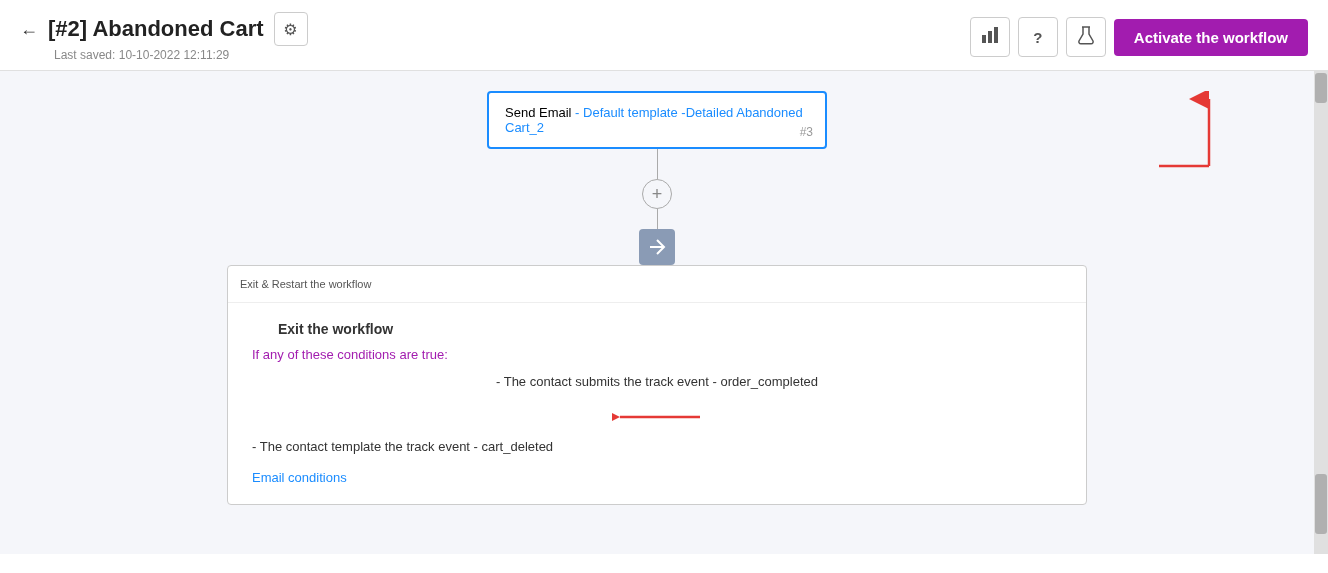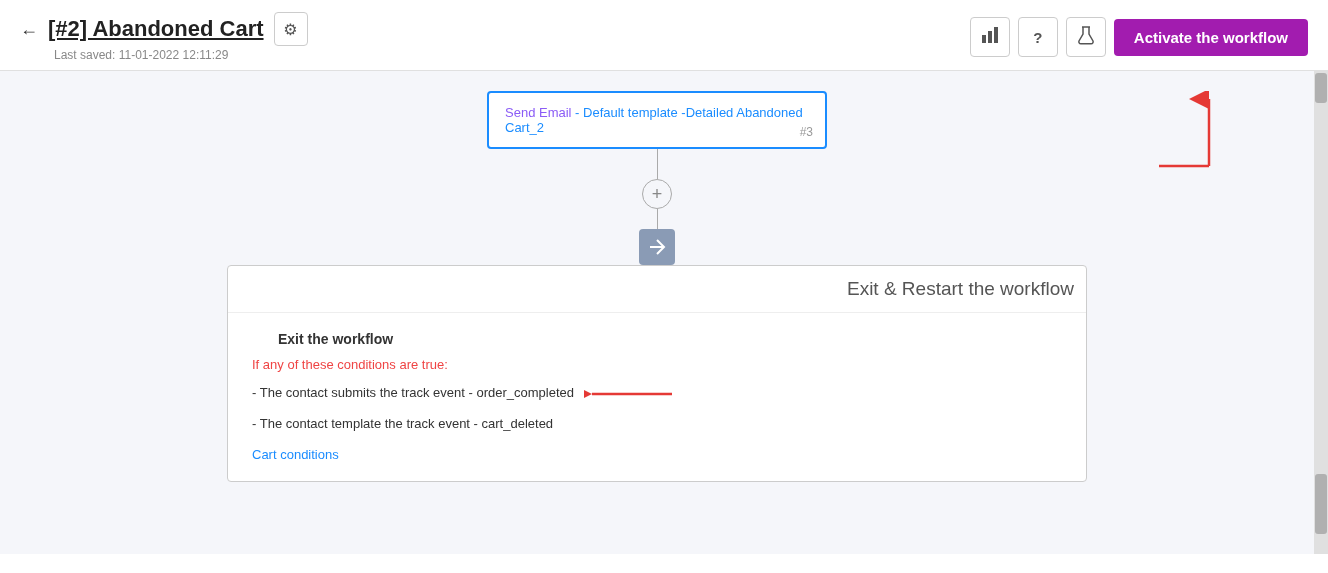--- a/index.html
+++ b/index.html
@@ -24,21 +24,20 @@
     }
     .back-arrow {
       font-size: 18px;
       color: #333;
       cursor: pointer;
     }
     .page-title {
       font-size: 22px;
       font-weight: 700;
       color: #222;
-      text-decoration: underline;
     }
     .gear-btn {
       width: 34px; height: 34px;
       border: 1px solid #ccc;
       border-radius: 4px;
       background: #fff;
       display: flex; align-items: center; justify-content: center;
       cursor: pointer;
       font-size: 16px;
       color: #555;
@@ -129,21 +128,21 @@
       padding: 12px 16px;
       width: 340px;
       position: relative;
       margin-bottom: 0;
     }
     .send-email-node .node-title {
       font-size: 13px;
       color: #333;
     }
     .send-email-node .node-title span {
-      color: #8b5cf6;
+      color: #000000;
     }
     .send-email-node .node-id {
       position: absolute;
       bottom: 8px;
       right: 12px;
       font-size: 12px;
       color: #999;
     }
 
     
@@ -187,38 +186,38 @@
     
     .exit-restart-box {
       border: 1px solid #ccc;
       border-radius: 4px;
       background: #fff;
       width: 860px;
       margin-top: 0;
       position: relative;
     }
     .exit-restart-header {
-      text-align: right;
+      text-align: left;
       padding: 12px;
-      font-size: 19px;
+      font-size: 11px;
       color: #555;
       border-bottom: 1px solid #eee;
     }
     .exit-restart-body {
       padding: 18px 24px 18px 24px;
     }
     .exit-title {
       font-size: 14px;
       font-weight: 700;
       margin-bottom: 10px;
       padding-left: 26px;
     }
     .exit-subtitle {
       font-size: 13px;
-      color: #ef4444;
+      color: #a21caf;
       margin-bottom: 12px;
     }
     .exit-condition {
       font-size: 13px;
       color: #333;
       margin-bottom: 8px;
       display: flex;
       align-items: center;
       gap: 10px;
     }
@@ -237,35 +236,36 @@
       align-items: center;
       width: 100%;
     }
 
     
     .condition-row {
       display: flex;
       align-items: center;
       gap: 10px;
       margin-bottom: 8px;
+      flex-direction: column;
     }
   </style>
 </head>
 <body>
 
 <div class="header">
   <div class="header-left">
     <div class="header-title-row">
       <span class="back-arrow">←</span>
       <span class="page-title">[#2] Abandoned Cart</span>
       <button class="gear-btn">
         <span>⚙</span>
       </button>
     </div>
-    <div class="last-saved">Last saved: 11-01-2022 12:11:29</div>
+    <div class="last-saved">Last saved: 10-10-2022 12:11:29</div>
   </div>
   <div class="header-right">
     <button class="icon-btn">
       <span>
         <svg width="20" height="20" viewBox="0 0 20 20" fill="none">
           <rect x="2" y="10" width="4" height="8" fill="#555"></rect>
           <rect x="8" y="6" width="4" height="12" fill="#555"></rect>
           <rect x="14" y="2" width="4" height="16" fill="#555"></rect>
         </svg>
       </span>
@@ -329,21 +329,21 @@
                   </marker>
                 </defs>
                 <line x1="88" y1="10" x2="8" y2="10" stroke="#e53935" stroke-width="2.5" marker-end="url(#arrowhead-left)"></line>
               </svg>
             </span>
           </div>
 
           
           <div class="exit-condition">- The contact template the track event - cart_deleted</div>
 
-          <a class="edit-conditions-link">Cart conditions</a>
+          <a class="edit-conditions-link">Email conditions</a>
         </div>
       </div>
 
     </div>
 
     <div style="position:absolute; top:20px; right:85px; pointer-events:none;">
       <svg width="80" height="80" viewBox="0 0 80 80">
         <defs>
           <marker id="arrowhead-up" markerWidth="8" markerHeight="8" refX="4" refY="8" orient="auto">
             <polygon points="0,8 4,0 8,8" fill="#e53935"></polygon>

